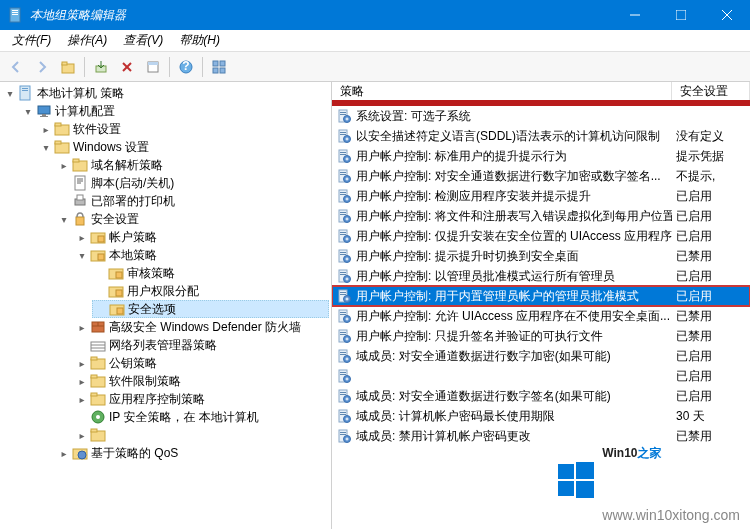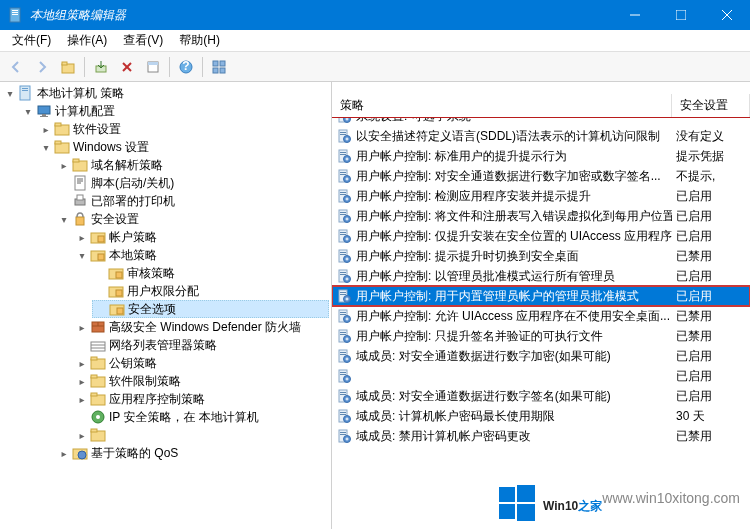--- a/index.html
+++ b/index.html
@@ -5,54 +5,54 @@
     * { margin: 0; padding: 0; box-sizing: border-box; font-family: "Microsoft YaHei", "Segoe UI", sans-serif; font-size: 12px; }
     body { width: 750px; height: 529px; overflow: hidden; background: #fff; position: relative; }
     
     .titlebar { height: 30px; background: #0078d7; color: #fff; display: flex; align-items: center; padding: 0 0 0 8px; font-style: italic; }
     .titlebar-icon { width: 16px; height: 16px; margin-right: 6px; display: inline-flex; }
     .titlebar-text { flex: 1; font-size: 12px; }
     .titlebar-btns { display: flex; }
     .titlebar-btn { width: 46px; height: 30px; display: flex; align-items: center; justify-content: center; color: #fff; }
     
     .menubar { height: 22px; background: #fff; display: flex; align-items: center; padding: 0 4px; border-bottom: 1px solid #e0e0e0; }
-    .menu-item { padding: 4px 8px; cursor: default; }
+    .menu-item { padding: 4px 8px; cursor: default; font-style: italic; }
     
     .toolbar { height: 30px; background: #f7f7f7; border-bottom: 1px solid #d0d0d0; display: flex; align-items: center; padding: 0 4px; gap: 2px; }
     .toolbar-btn { width: 24px; height: 24px; display: flex; align-items: center; justify-content: center; border: 1px solid transparent; }
     .toolbar-btn.disabled { opacity: 0.4; }
     .toolbar-sep { width: 1px; height: 20px; background: #ccc; margin: 0 2px; }
     
     .content { display: flex; height: calc(529px - 30px - 22px - 30px); }
     
     .left-panel { width: 332px; overflow: auto; border-right: 1px solid #d0d0d0; padding: 2px; }
     .tree { list-style: none; }
     .tree-node { white-space: nowrap; }
     .tree-row { display: flex; align-items: center; height: 18px; padding: 1px 0; cursor: default; }
     .tree-row.selected { background: #cce8ff; border: 1px dotted #99cce6; }
     .tree-toggle { width: 16px; height: 16px; display: inline-flex; align-items: center; justify-content: center; font-size: 10px; color: #666; }
     .tree-toggle.empty { visibility: hidden; }
     .tree-icon { width: 16px; height: 16px; margin-right: 3px; display: inline-flex; align-items: center; justify-content: center; }
     .tree-children { padding-left: 18px; }
     
     .right-panel { flex: 1; overflow: auto; position: relative; }
-    .list-header { display: flex; height: 24px; background: #fff; border-bottom: 1px solid #b91c1c; position: sticky; top: 12px; }
+    .list-header { display: flex; height: 24px; background: #fff; border-bottom: 6px solid #b91c1c; position: sticky; top: 0; }
     .list-header-col { padding: 4px 8px; border-right: 1px solid #e0e0e0; display: flex; align-items: center; }
     .col-name { width: 340px; }
     .col-setting { flex: 1; }
     .list-row { display: flex; height: 20px; align-items: center; cursor: default; }
     .list-row.selected { background: #0078d7; color: #fff; outline: 2px solid #c93838; outline-offset: -1px; }
     .list-cell { padding: 1px 4px; white-space: nowrap; overflow: hidden; display: flex; align-items: center; }
     .list-cell.name { width: 340px; }
     .list-cell.setting { flex: 1; }
     .list-icon { width: 16px; height: 16px; margin-right: 4px; flex-shrink: 0; }
     
     .watermark { position: absolute; bottom: 6px; right: 10px; display: flex; align-items: center; gap: 6px; pointer-events: none; }
     .win-logo { width: 40px; height: 40px; }
-    .wm-text { display: flex; flex-direction: row; }
+    .wm-text { display: flex; flex-direction: column; gap: 44px; }
     .wm-main { font-size: 22px; font-weight: 600; color: #222; }
     .wm-sub { font-size: 14px; color: #888; }
     .wm-z { color: #0078d7; }
   </style>
 </head>
 <body>
 
 <div class="titlebar">
   <span class="titlebar-icon">
     <svg viewBox="0 0 16 16">

